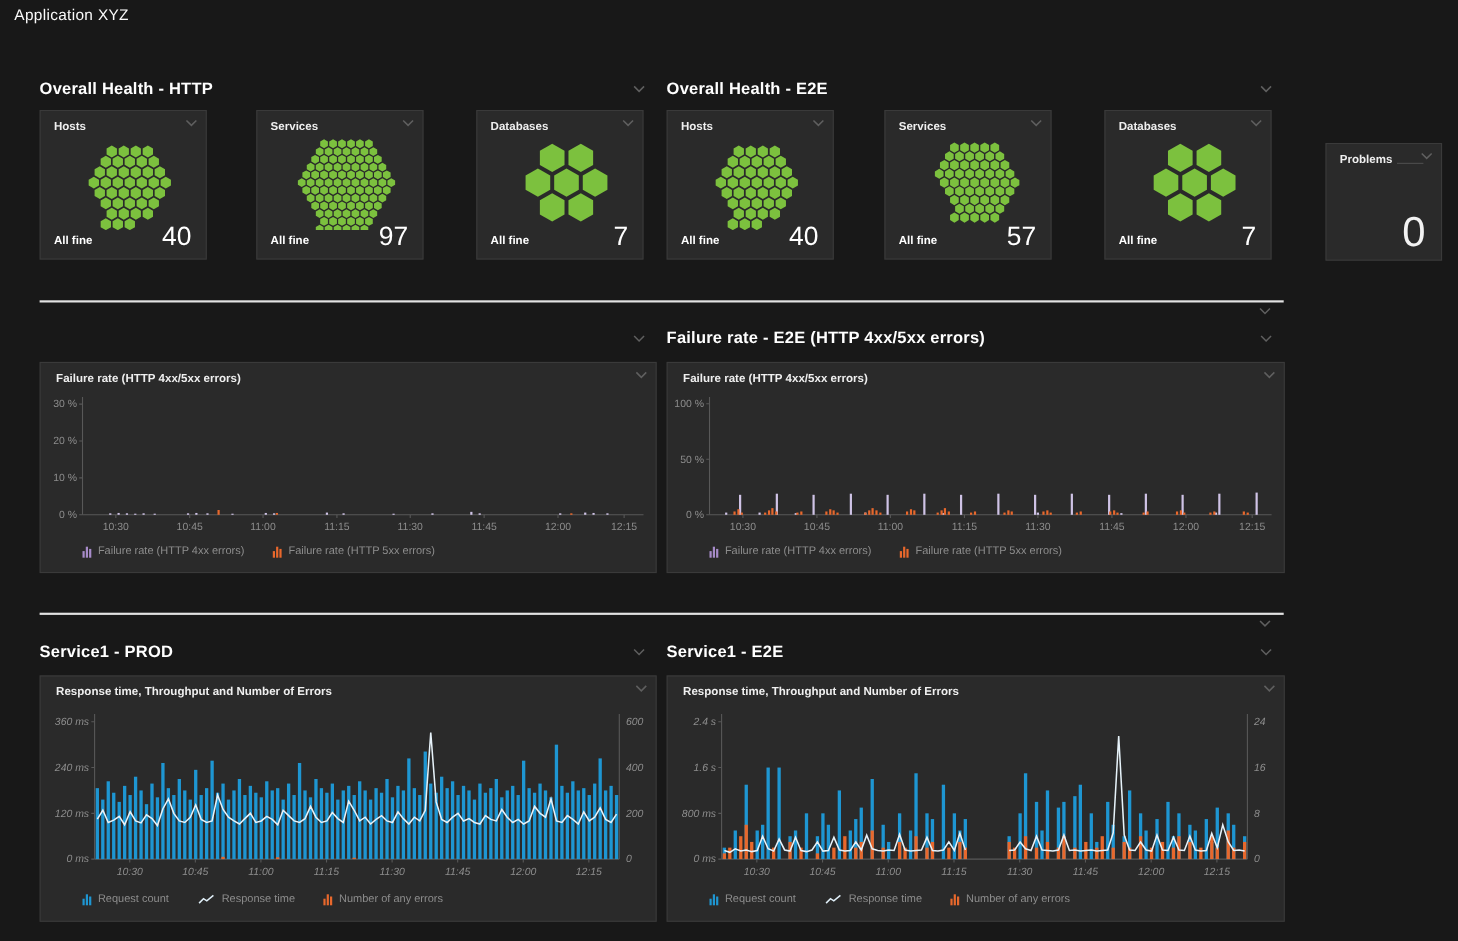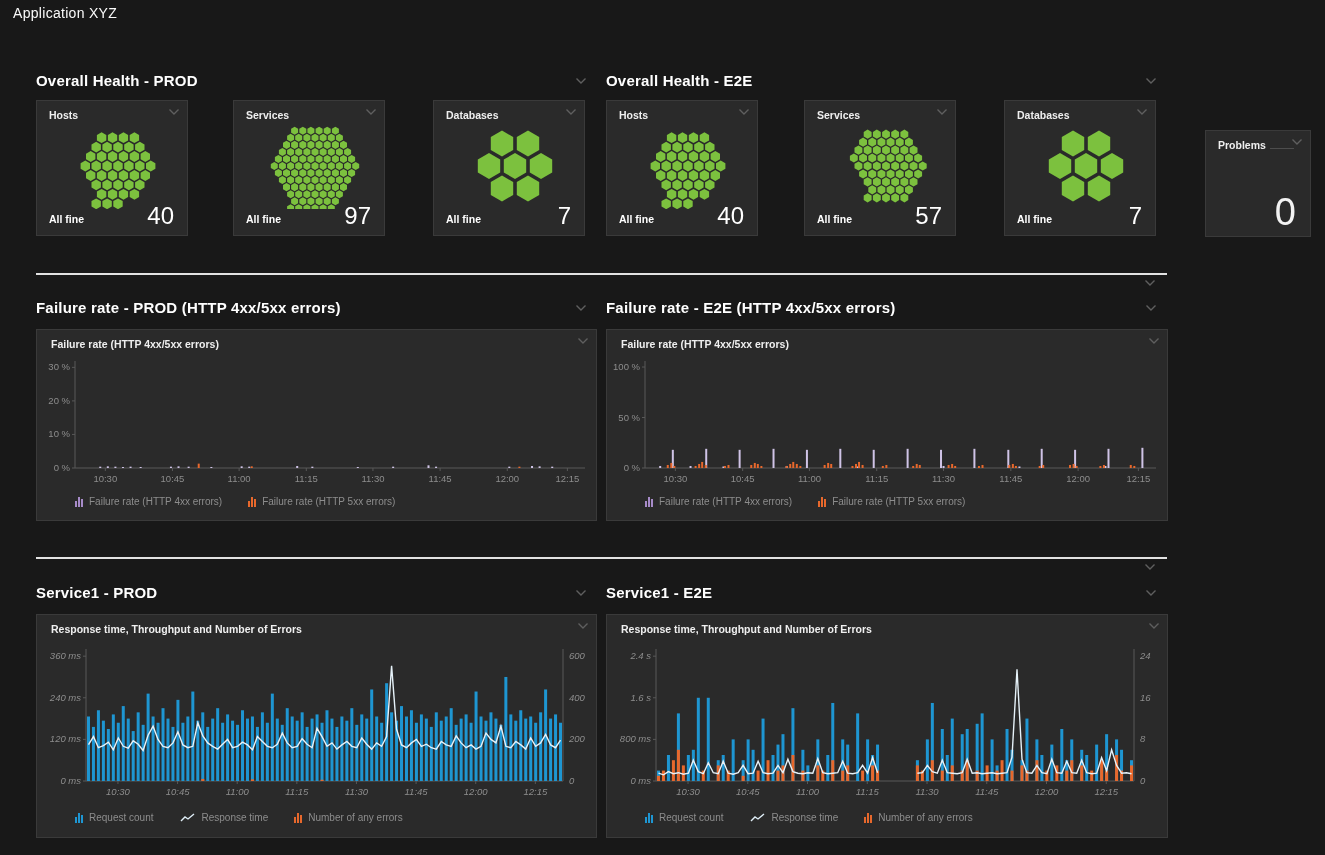--- a/index.html
+++ b/index.html
@@ -33,21 +33,21 @@
   .sw.line{align-items:center;}
   svg{display:block}
 </style>
 </head>
 <body>
 
 <div class="page">
 
   <div class="page-title">Application XYZ</div>
 
-  <div class="section-title" style="left:36px;top:72px">Overall Health - PROD</div>
+  <div class="section-title" style="left:36px;top:72px">Overall Health - HTTP</div>
   <span class="chev free" style="left:575px;top:77px">
       <svg width="12" height="8" viewBox="0 0 12 8">
         <polyline points="1.5,1.5 6,6 10.5,1.5" fill="none" stroke="currentColor" stroke-width="1.4"></polyline>
       </svg>
     </span>
   <div class="section-title" style="left:606px;top:72px">Overall Health - E2E</div>
   <span class="chev free" style="left:1145px;top:77px">
       <svg width="12" height="8" viewBox="0 0 12 8">
         <polyline points="1.5,1.5 6,6 10.5,1.5" fill="none" stroke="currentColor" stroke-width="1.4"></polyline>
       </svg>
@@ -398,21 +398,20 @@
     <span class="problems-count">0</span>
   </div>
 
   <div class="divider" style="left:36px;top:273px"></div>
   <span class="chev free" style="left:1144px;top:279px">
       <svg width="12" height="8" viewBox="0 0 12 8">
         <polyline points="1.5,1.5 6,6 10.5,1.5" fill="none" stroke="currentColor" stroke-width="1.4"></polyline>
       </svg>
     </span>
 
-  <div class="section-title" style="left:36px;top:299px">Failure rate - PROD (HTTP 4xx/5xx errors)</div>
   <span class="chev free" style="left:575px;top:304px">
       <svg width="12" height="8" viewBox="0 0 12 8">
         <polyline points="1.5,1.5 6,6 10.5,1.5" fill="none" stroke="currentColor" stroke-width="1.4"></polyline>
       </svg>
     </span>
   <div class="section-title" style="left:606px;top:299px">Failure rate - E2E (HTTP 4xx/5xx errors)</div>
   <span class="chev free" style="left:1145px;top:304px">
       <svg width="12" height="8" viewBox="0 0 12 8">
         <polyline points="1.5,1.5 6,6 10.5,1.5" fill="none" stroke="currentColor" stroke-width="1.4"></polyline>
       </svg>

